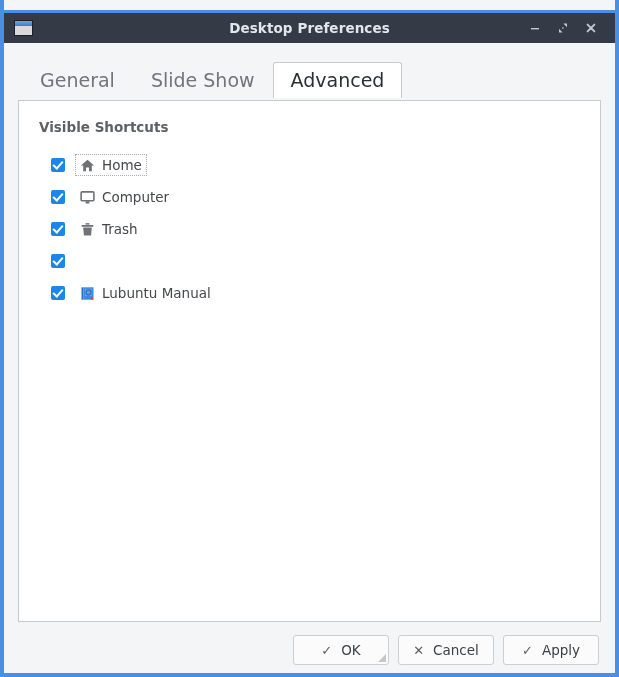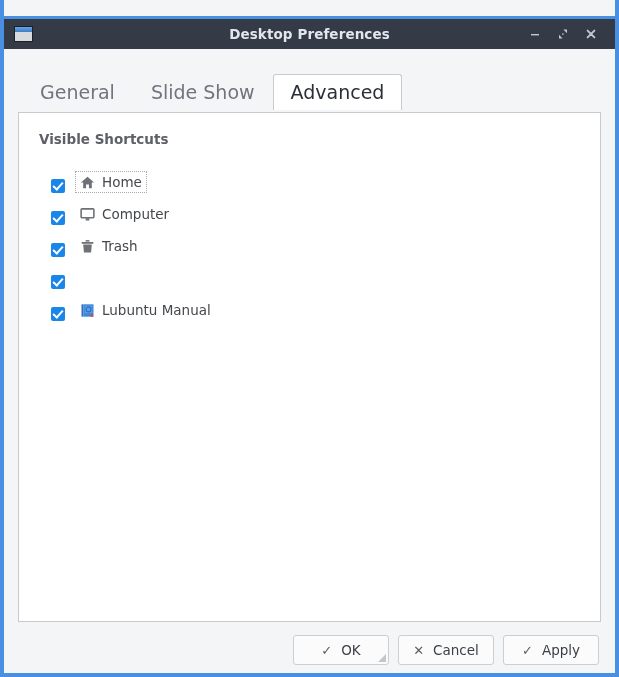--- a/index.html
+++ b/index.html
@@ -26,21 +26,21 @@
   }
 
   
   .titlebar {
     height: 33px;
     flex: 0 0 33px;
     background: #343a46;
     display: flex;
     align-items: center;
     position: relative;
-    margin: 16px -4px;
+    margin: 10px -4px;
     padding: 0 8px;
     border-top: 3px solid #4a90e2;
     box-sizing: border-box;
   }
   .win-icon {
     width: 19px;
     height: 16px;
     margin-left: 6px;
     background: #d8dade;
     border: 1px solid #1d2027;
@@ -137,21 +137,21 @@
     color: #5d6066;
     margin: 2px 0 14px 2px;
   }
   .shortcut-list {
     margin: 0;
     padding: 0;
     list-style: none;
   }
   .shortcut-row {
     display: flex;
-    align-items: flex-end;
+    align-items: center;
     height: 32px;
     padding-left: 14px;
   }
   .cbx {
     width: 14px;
     height: 14px;
     flex: 0 0 14px;
     background: #1a86e8;
     border-radius: 2px;
     position: relative;

